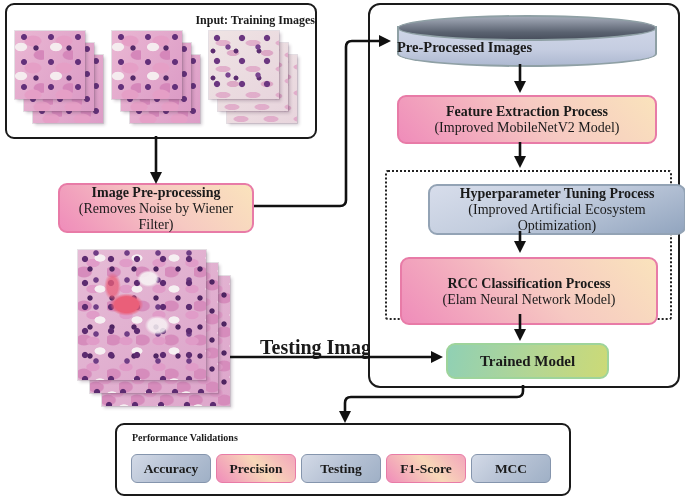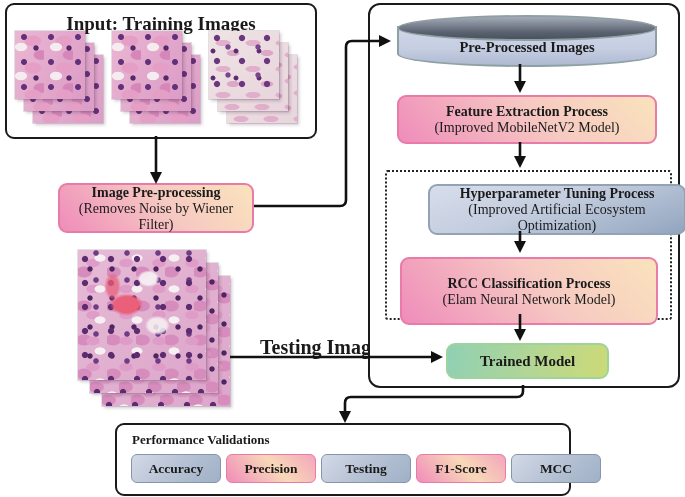--- a/index.html
+++ b/index.html
@@ -56,21 +56,21 @@
     position:absolute; left:0; top:11px; width:256px; height:39px;
     background:linear-gradient(to bottom,#d0d7e8 0%,#c5cde1 60%,#aeb9d1 100%);
     border:2px solid #8fa0a5; border-top:none;
     border-radius:0 0 50% 50% / 0 0 13px 13px;
   }
   .cyl-top{
     position:absolute; left:0; top:0; width:256px; height:22px;
     background:linear-gradient(to bottom,#a3aab8 0%,#5a6270 70%,#49505e 100%);
     border:2px solid #8fa0a5; border-radius:50%;
   }
-  .cyl-label{position:absolute; left:0; top:24px; width:100%; text-align:center; font-weight:bold; font-size:14.5px;}
+  .cyl-label{position:absolute; left:0; top:24px; width:100%; text-align:left; font-weight:bold; font-size:14.5px;}
 
   
   .stack{position:absolute;}
   .layer{position:absolute; box-shadow:0 0 0 1px rgba(120,90,115,.18), 2px 2px 3px rgba(70,45,70,.25);}
   .stack-sm{width:96px; height:96px;}
   .stack-sm .layer{width:70px; height:68px;}
   .stack-sm .layer:nth-child(1){left:0; top:0; z-index:3;}
   .stack-sm .layer:nth-child(2){left:9px; top:12px; z-index:2;}
   .stack-sm .layer:nth-child(3){left:18px; top:24px; z-index:1;}
   .stack-lg{left:78px; top:250px; width:156px; height:160px;}
@@ -116,26 +116,26 @@
   .front.tissue-a::after{
     content:""; position:absolute; inset:0;
     background-image:
       radial-gradient(ellipse 24px 16px at 38% 42%, #ea5f79 50%, rgba(234,95,121,0) 70%),
       radial-gradient(ellipse 12px 20px at 27% 28%, rgba(234,95,121,.75) 45%, rgba(234,95,121,0) 70%),
       radial-gradient(ellipse 16px 12px at 55% 22%, rgba(247,242,244,.9) 50%, rgba(247,242,244,0) 70%),
       radial-gradient(ellipse 18px 14px at 62% 58%, rgba(247,242,244,.85) 50%, rgba(247,242,244,0) 70%);
   }
 
   
-  .input-title{left:0; top:8px; width:100%; font-size:19px; font-weight:bold; text-align:center;}
+  .input-title{left:0; top:8px; width:100%; font-size:12px; font-weight:bold; text-align:right;}
   .testing-label{left:250px; top:336px; width:140px; font-weight:bold; font-size:20px; text-align:center;}
-  .perf-title{left:15px; top:7px; font-weight:bold; font-size:13px;}
+  .perf-title{left:15px; top:7px; font-weight:bold; font-size:10px;}
   .badges{left:14px; top:29px; display:flex; gap:5px;}
   .badge{
-    width:90px; height:29px; border-radius:6px; box-sizing:border-box;
+    width:80px; height:29px; border-radius:6px; box-sizing:border-box;
     display:flex; align-items:center; justify-content:center;
     font-weight:bold; font-size:13.5px;
   }
   .badge-gray{background:linear-gradient(135deg,#d3dae7 0%,#b9c4d6 45%,#9fb0c6 100%); border:1.5px solid #8595ad;}
   .badge-pink{background:linear-gradient(48deg,#f08cba 0%,#f8d8b8 55%,#f3a6bc 100%); border:1.5px solid #e87ba7;}
 
   svg.wires{left:0; top:0; z-index:10; pointer-events:none;}
 </style>
 </head>
 <body>

